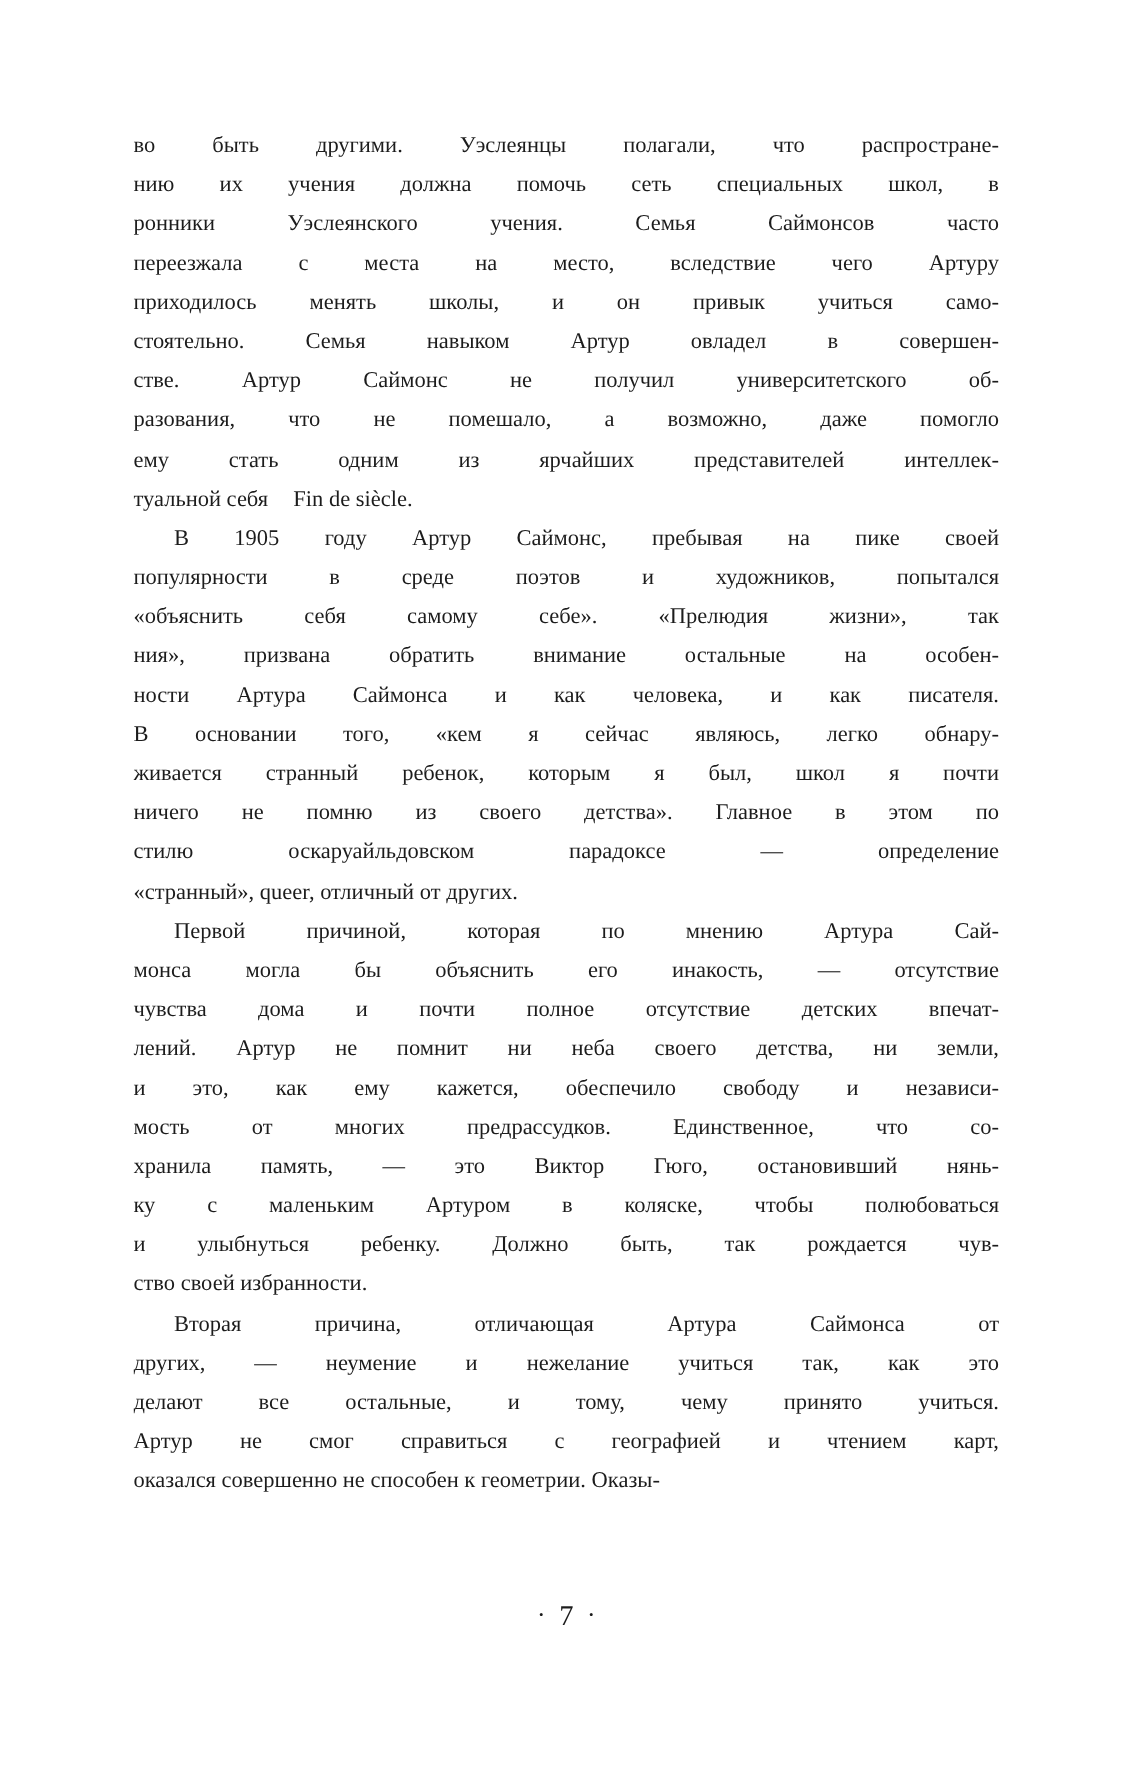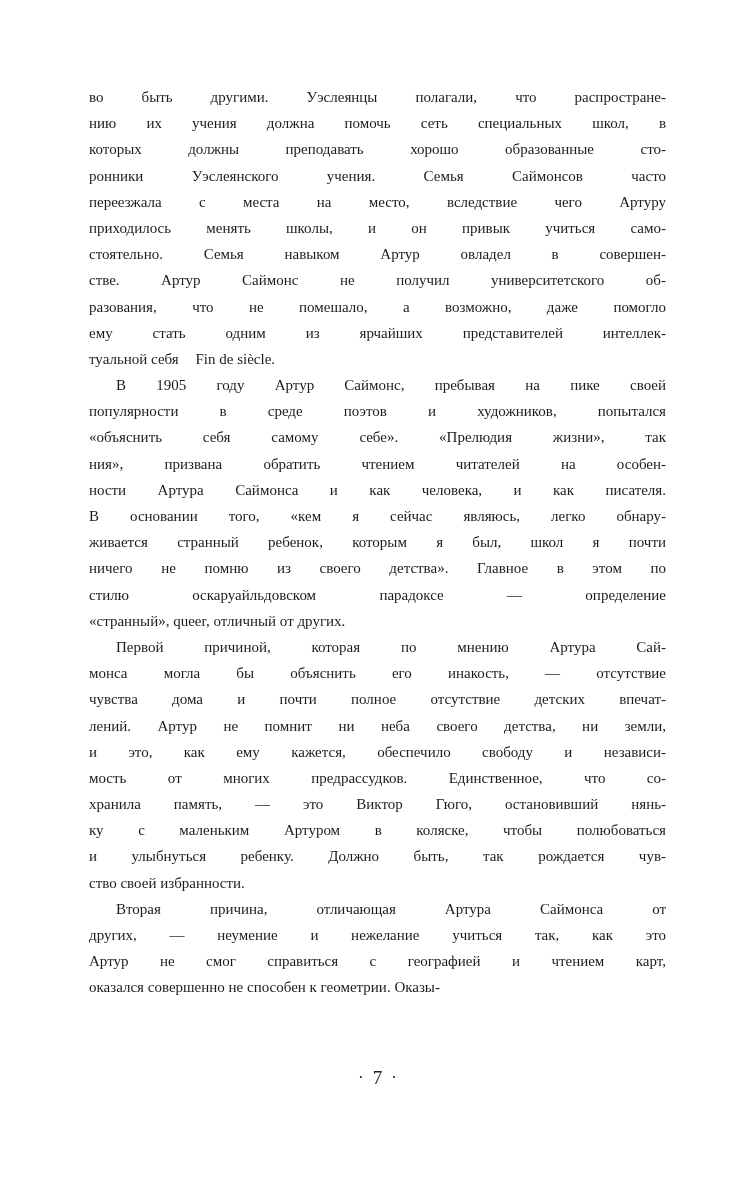--- a/index.html
+++ b/index.html
@@ -66,35 +66,34 @@
   }
 </style>
 </head>
 <body>
 
 <div class="page">
   <div class="text-block" id="text-block">
       <div class="paragraph">
         <div class="line">во быть другими. Уэслеянцы полагали, что распростране-</div>
         <div class="line">нию их учения должна помочь сеть специальных школ, в</div>
-        <div class="line">которых должны преподавать хорошо образованные сто-</div>
         <div class="line">ронники Уэслеянского учения. Семья Саймонсов часто</div>
         <div class="line">переезжала с места на место, вследствие чего Артуру</div>
         <div class="line">приходилось менять школы, и он привык учиться само-</div>
         <div class="line">стоятельно. Семья навыком Артур овладел в совершен-</div>
         <div class="line">стве. Артур Саймонс не получил университетского об-</div>
         <div class="line">разования, что не помешало, а возможно, даже помогло</div>
         <div class="line">ему стать одним из ярчайших представителей интеллек-</div>
         <div class="line last"><span>туальной себя </span><span class="italic">Fin de siècle</span><span>.</span></div>
       </div>
       <div class="paragraph">
         <div class="line indent">В 1905 году Артур Саймонс, пребывая на пике своей</div>
         <div class="line">популярности в среде поэтов и художников, попытался</div>
         <div class="line">«объяснить себя самому себе». «Прелюдия жизни», так</div>
-        <div class="line">ния», призвана обратить чтением читателей на особен-</div>
+        <div class="line">ния», призвана обратить внимание остальные на особен-</div>
         <div class="line">ности Артура Саймонса и как человека, и как писателя.</div>
         <div class="line">В основании того, «кем я сейчас являюсь, легко обнару-</div>
         <div class="line">живается странный ребенок, которым я был, школ я почти</div>
         <div class="line">ничего не помню из своего детства». Главное в этом по</div>
         <div class="line">стилю оскаруайльдовском парадоксе — определение</div>
         <div class="line last">«странный», queer, отличный от других.</div>
       </div>
       <div class="paragraph">
         <div class="line indent">Первой причиной, которая по мнению Артура Сай-</div>
         <div class="line">монса могла бы объяснить его инакость, — отсутствие</div>
@@ -103,20 +102,21 @@
         <div class="line">и это, как ему кажется, обеспечило свободу и независи-</div>
         <div class="line">мость от многих предрассудков. Единственное, что со-</div>
         <div class="line">хранила память, — это Виктор Гюго, остановивший нянь-</div>
         <div class="line">ку с маленьким Артуром в коляске, чтобы полюбоваться</div>
         <div class="line">и улыбнуться ребенку. Должно быть, так рождается чув-</div>
         <div class="line last">ство своей избранности.</div>
       </div>
       <div class="paragraph">
         <div class="line indent">Вторая причина, отличающая Артура Саймонса от</div>
         <div class="line">других, — неумение и нежелание учиться так, как это</div>
+        <div class="line">делают все остальные, и тому, чему принято учиться.</div>
         <div class="line">Артур не смог справиться с географией и чтением карт,</div>
         <div class="line last">оказался совершенно не способен к геометрии. Оказы-</div>
       </div>
     </div>
   <div class="footer">
     <span class="dot">·</span><span class="num">7</span><span class="dot">·</span>
   </div>
 </div>
 
 </body></html>

